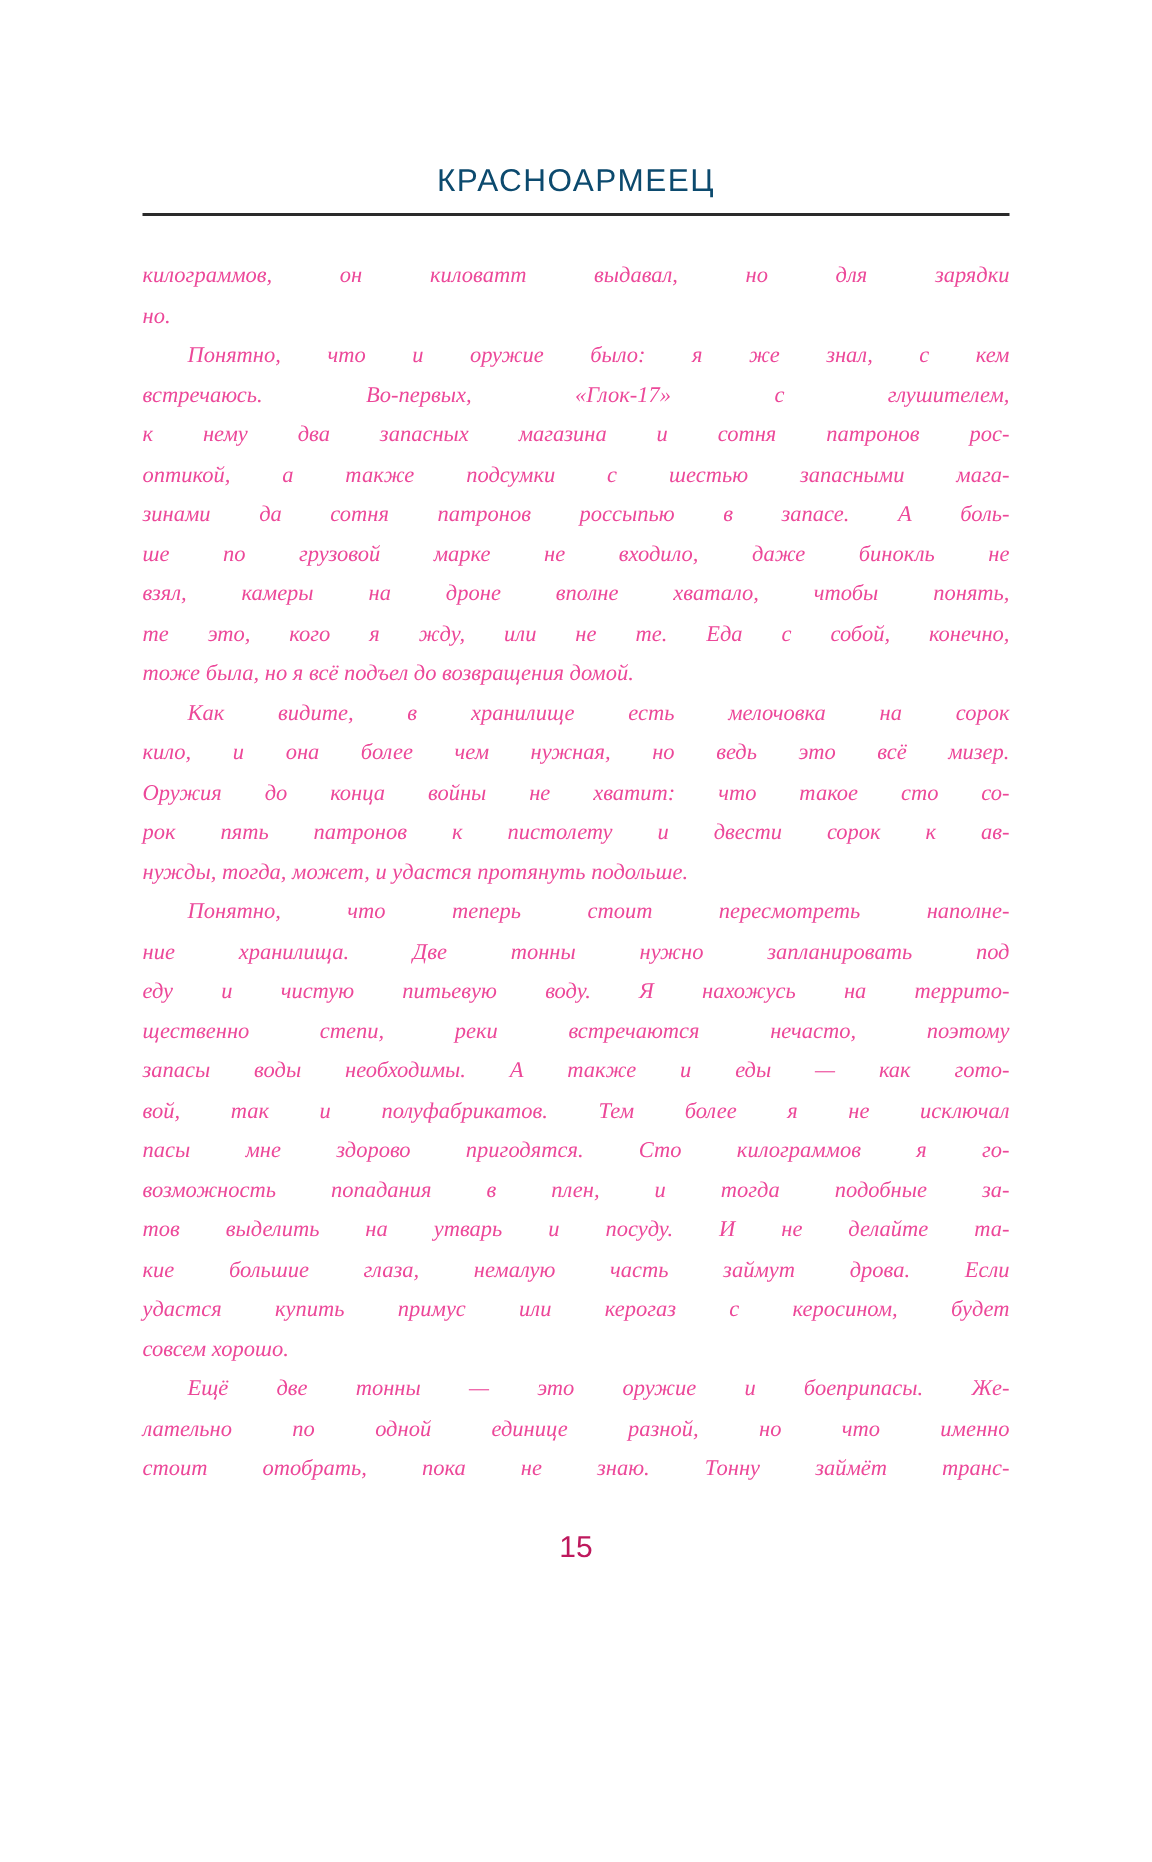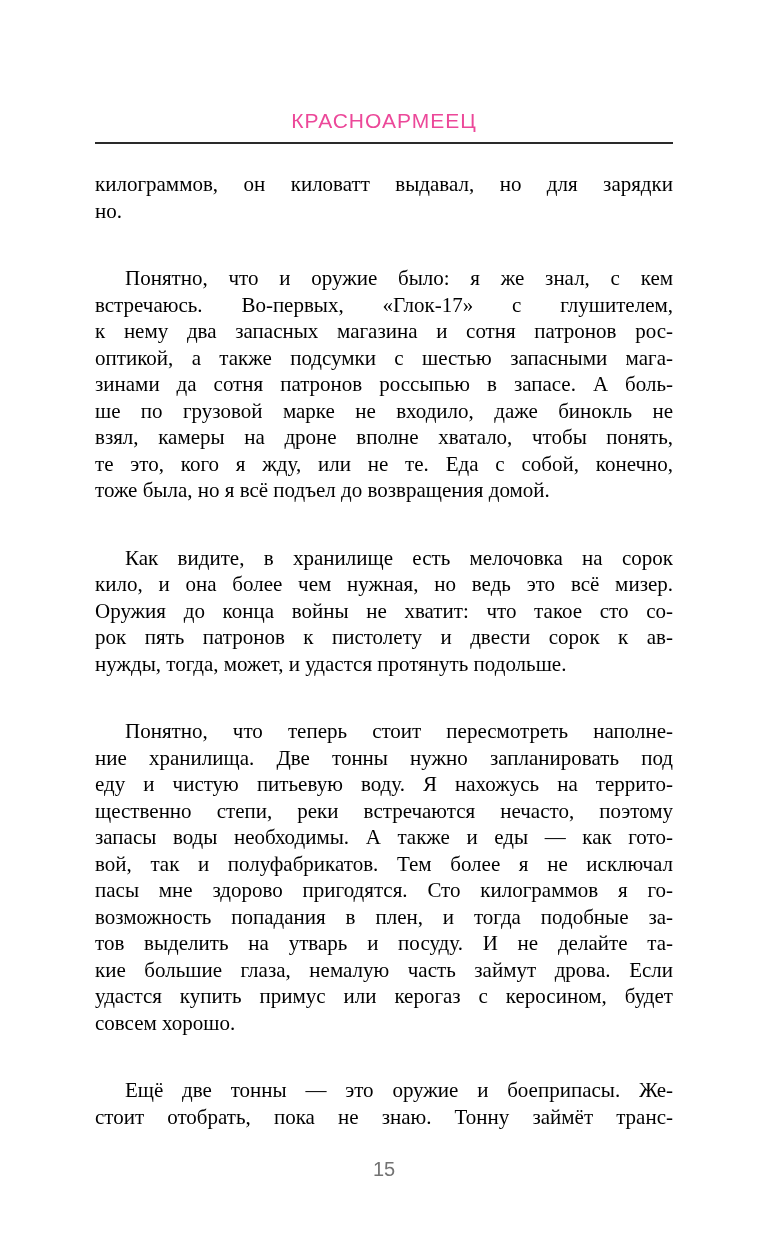--- a/index.html
+++ b/index.html
@@ -18,53 +18,53 @@
     margin: 0 auto;
     color: #1e1e1e;
   }
   .running-head {
     padding-top: 109px;
     text-align: center;
     font-family: "Liberation Sans", sans-serif;
     font-size: 21px;
     line-height: 24px;
     letter-spacing: 1px;
-    color: #ec4899;
+    color: #0c4a6e;
   }
   .rule {
     height: 0;
     border-top: 2px solid #2a2a2a;
     margin-top: 9px;
   }
   .body-text {
     margin-top: 27px;
     font-family: "Liberation Serif", "DejaVu Serif", serif;
-    font-size: 21px;
-    color: #000000;
+    font-size: 15px;
+    color: #ec4899;
+    font-style: italic;
   }
   .line {
     height: 26.5px;
     line-height: 26.5px;
     text-align: justify;
     white-space: normal;
   }
   .line.j {
     text-align-last: justify;
   }
   .line.ind {
     text-indent: 30px;
-    margin-top: 41px;
   }
   .folio {
     margin-top: 28px;
     text-align: center;
     font-family: "Liberation Sans", sans-serif;
     font-size: 20px;
     line-height: 22px;
-    color: #737373;
+    color: #be185d;
   }
 </style>
 </head>
 <body>
 
 <div class="page">
   <div class="running-head">
     <span>КРАСНОАРМЕЕЦ</span>
   </div>
   <div class="rule"></div>
@@ -91,16 +91,17 @@
       <div class="line j">щественно степи, реки встречаются нечасто, поэтому</div>
       <div class="line j">запасы воды необходимы. А также и еды — как гото-</div>
       <div class="line j">вой, так и полуфабрикатов. Тем более я не исключал</div>
       <div class="line j">пасы мне здорово пригодятся. Сто килограммов я го-</div>
       <div class="line j">возможность попадания в плен, и тогда подобные за-</div>
       <div class="line j">тов выделить на утварь и посуду. И не делайте та-</div>
       <div class="line j">кие большие глаза, немалую часть займут дрова. Если</div>
       <div class="line j">удастся купить примус или керогаз с керосином, будет</div>
       <div class="line">совсем хорошо.</div>
       <div class="line ind j">Ещё две тонны — это оружие и боеприпасы. Же-</div>
+      <div class="line j">лательно по одной единице разной, но что именно</div>
       <div class="line j">стоит отобрать, пока не знаю. Тонну займёт транс-</div>
     </div>
   <div class="folio">15</div>
 </div>
 
 </body></html>

